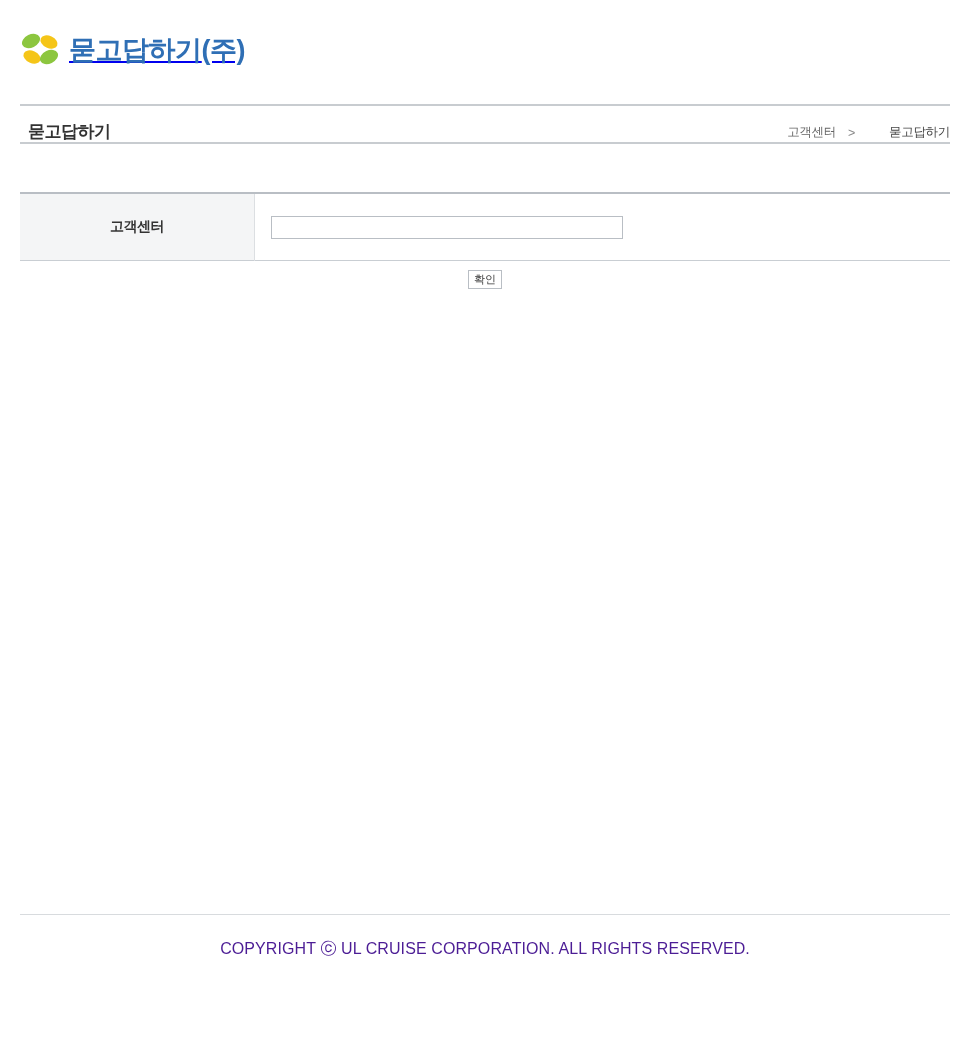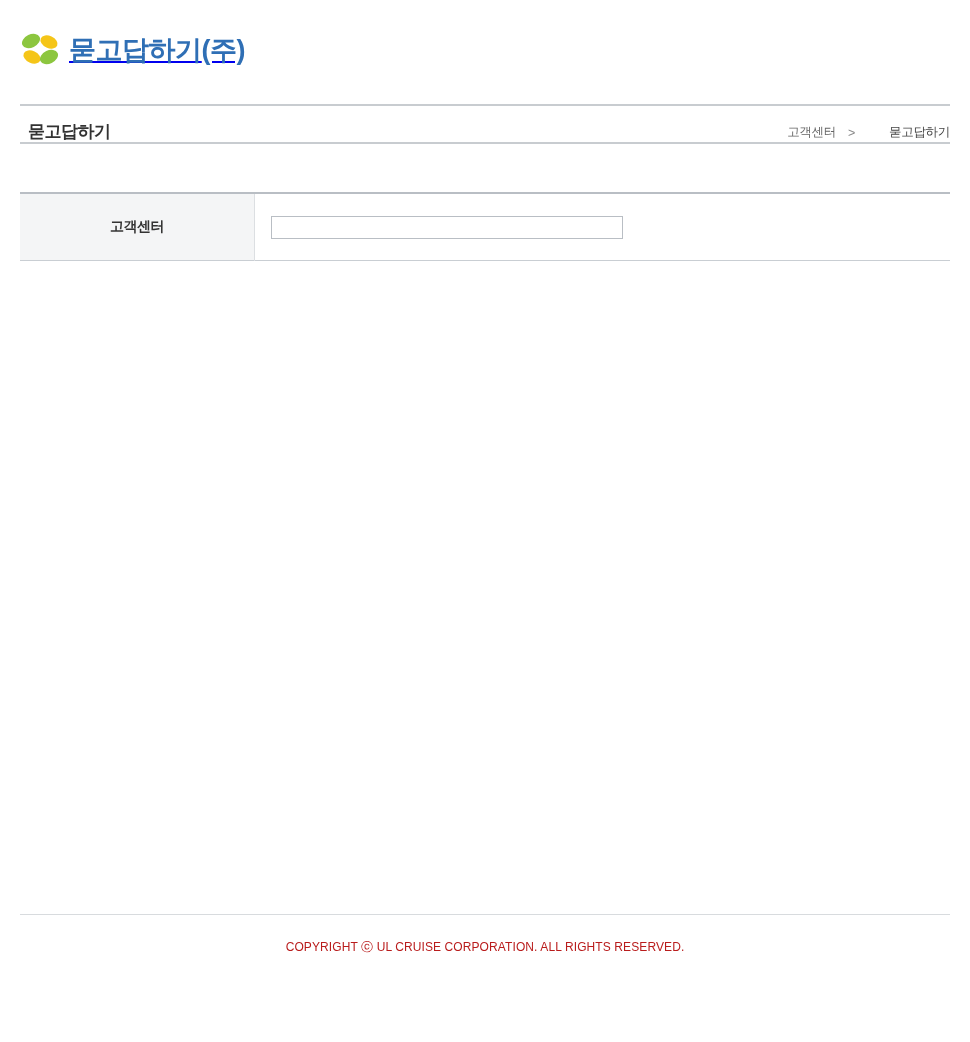--- a/index.html
+++ b/index.html
@@ -162,22 +162,22 @@
     left: 0;
     right: 0;
     top: 914px;
   }
   .footer-rule {
     margin: 0 20px;
     border-top: 1px solid #d8dbde;
   }
   .copyright {
     text-align: center;
-    font-size: 12px;
-    color: #b91c1c;
+    font-size: 16px;
+    color: #4c1d95;
     letter-spacing: 0.1px;
     margin-top: 24px;
   }
 </style>
 </head>
 <body>
 
 <div class="page">
 
   <div class="header">
@@ -213,20 +213,23 @@
       <tbody>
         <tr>
           <th>고객센터</th>
           <td>
             <input class="pw-input" type="password" placeholder="" style="">
           </td>
         </tr>
       </tbody>
     </table>
 
+    <div class="btn-row">
+      <button class="submit-btn" type="button">확인</button>
+    </div>
   </div>
 
   <div class="footer">
     <div class="footer-rule"></div>
     <div class="copyright">COPYRIGHT ⓒ UL CRUISE CORPORATION. ALL RIGHTS RESERVED.</div>
   </div>
 
 </div>
 
 </body></html>

